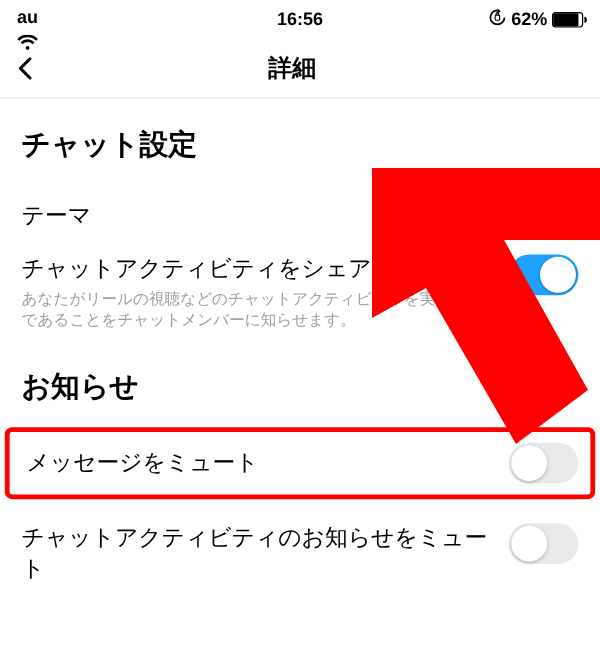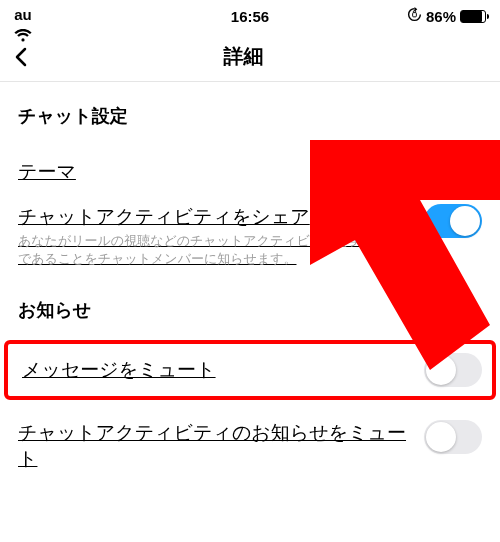--- a/index.html
+++ b/index.html
@@ -19,23 +19,23 @@
   .battery { width: 26px; height: 13px; border: 1.5px solid #000; border-radius: 3px; position: relative; }
   .battery::after { content:""; position:absolute; right:-4px; top:3px; width:2px; height:5px; background:#000; border-radius:0 2px 2px 0;}
   .battery-fill { background:#000; height:100%; width:86%; border-radius:1px; }
 
   
   .nav { height: 50px; display: flex; align-items: center; border-bottom: 1px solid #e5e5e5; position: relative; }
   .nav-back { width: 44px; height: 44px; display:flex; align-items:center; justify-content:center; }
   .nav-title { position:absolute; left:0; right:13px; text-align:center; font-size: 20px; font-weight:700; pointer-events:none;}
 
   .content { padding: 0 18px; }
-  .section-header { font-size: 18px; font-weight: 700; margin-top: 22px; margin-bottom: 18px; }
+  .section-header { font-size: 24px; font-weight: 700; margin-top: 22px; margin-bottom: 18px; }
 
-  .row { display:flex; align-items:center; justify-content:space-between; min-height: 52px; text-decoration: underline; }
+  .row { display:flex; align-items:center; justify-content:space-between; min-height: 52px; }
   .row-label { font-size: 19px; }
   .row-sub { font-size: 13px; color:#9e9e9e; line-height:1.4; margin-top:2px; margin-bottom:8px;}
   .row-label-wrap { flex: 1; padding-right: 10px;}
   .row-label-wrap.compact .row-label{ line-height:1.35; }
 
   .theme-dot { width:34px; height:34px; border-radius:50%; background: radial-gradient(circle at 35% 30%, #6a5cff, #3a4cff 60%, #2a3aee); }
 
   
   .toggle { width: 58px; height: 34px; border-radius: 17px; position: relative; background:#e9e9ec; flex-shrink:0;}
   .toggle .knob { position:absolute; top:2px; left:2px; width:30px; height:30px; border-radius:50%; background:#fff; box-shadow:0 1px 3px rgba(0,0,0,0.25); transition:left .15s;}
@@ -69,21 +69,21 @@
   <div class="status-center">16:56</div>
   <div class="status-right">
     <span>
       <svg width="15" height="15" viewBox="0 0 16 16">
           <path d="M8 1a7 7 0 107 7h-1.5A5.5 5.5 0 118 2.5V1z" fill="#000"></path>
           <path d="M8 0v5l3-2.5L8 0z" fill="#000"></path>
           <rect x="6" y="6" width="4" height="4.5" rx="1" fill="none" stroke="#000" stroke-width="1"></rect>
           <path d="M6.8 6V5a1.2 1.2 0 012.4 0v1" fill="none" stroke="#000" stroke-width="1"></path>
         </svg>
     </span>
-    <span>86%</span>
+    <span>62%</span>
     <div class="battery">
         <div class="battery-fill"></div>
       </div>
   </div>
 </div>
 
 <div class="nav">
   <div class="nav-back">
     <svg width="20" height="20" viewBox="0 0 20 20">
         <path d="M13 2 5 10l8 8" stroke="#000" stroke-width="2.5" fill="none" stroke-linecap="round" stroke-linejoin="round"></path>

